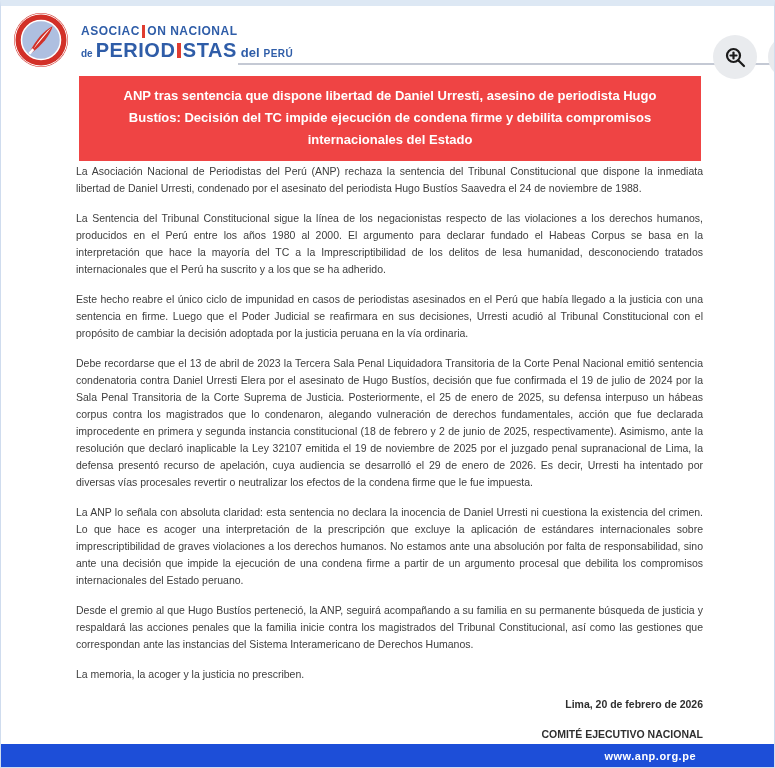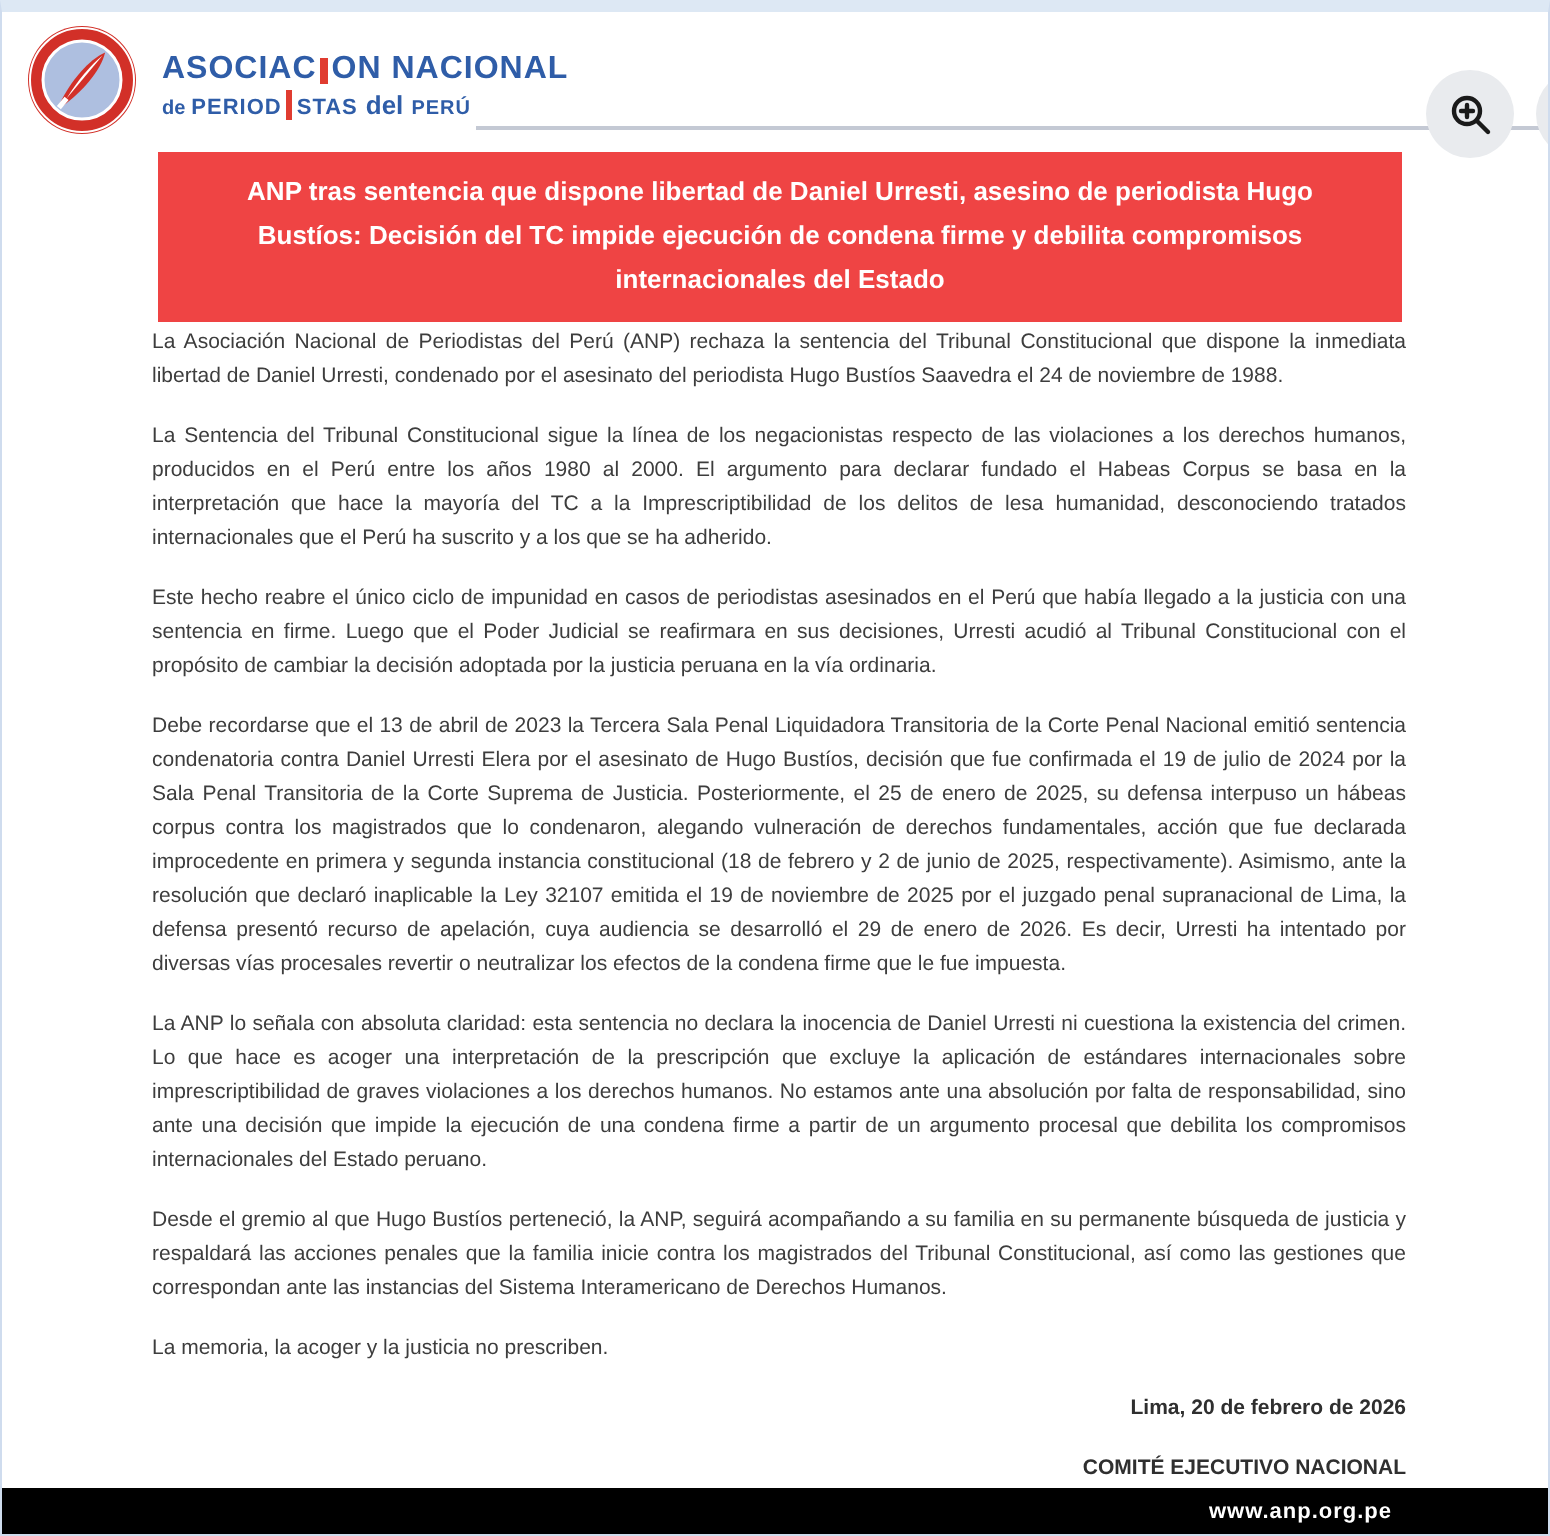--- a/index.html
+++ b/index.html
@@ -18,28 +18,28 @@
 
   
   .logo-wrap {
     position: absolute;
     left: 12px; top: 6px;
     display: flex; align-items: center; gap: 12px;
   }
   .logo-emblem { width: 56px; height: 56px; display: block; }
   .logo-text { padding-top: 6px; }
   .logo-line1 {
-    color: #2f5da8; font-size: 16px; font-weight: 600;
+    color: #2f5da8; font-size: 12px; font-weight: 600;
     letter-spacing: 0.5px; display: flex; align-items: center;
   }
   .logo-line2 {
     color: #2f5da8; display: flex; align-items: baseline; margin-top: 1px;
   }
   .logo-small { font-size: 10px; margin-right: 3px; font-weight: 600; }
-  .logo-big { font-size: 11px; font-weight: 600; letter-spacing: 0.5px; display: flex; align-items: flex-end; }
+  .logo-big { font-size: 20px; font-weight: 600; letter-spacing: 0.5px; display: flex; align-items: center; }
   .logo-mid { font-size: 13px; font-weight: 600; margin: 0 4px; }
   .red-bar {
     display: inline-block; width: 3.5px; height: 13px;
     background: #e03c30; margin: 0 2px; align-self: center;
   }
   .logo-line2 .red-bar { height: 15px; }
 
   .top-divider {
     position: absolute; left: 237px; right: 0; top: 57px;
     height: 2px; background: #c4c9d4;
@@ -85,21 +85,21 @@
     text-align: right; font-weight: bold; color: #2f2f2f;
     margin-top: 4px; margin-bottom: 14px;
   }
   .doc-signature {
     text-align: right; font-weight: bold; color: #2f2f2f;
   }
 
   
   .footer-bar {
     position: absolute; left: 0; right: 0; bottom: 0; height: 23px;
-    background: #000000;
+    background: #1d4ed8;
     display: flex; align-items: center; justify-content: flex-end;
     padding-right: 78px;
   }
   .footer-url {
     color: #ffffff; font-weight: bold; font-size: 11px; letter-spacing: 0.5px;
   }
 </style>
 </head>
 <body>
 

